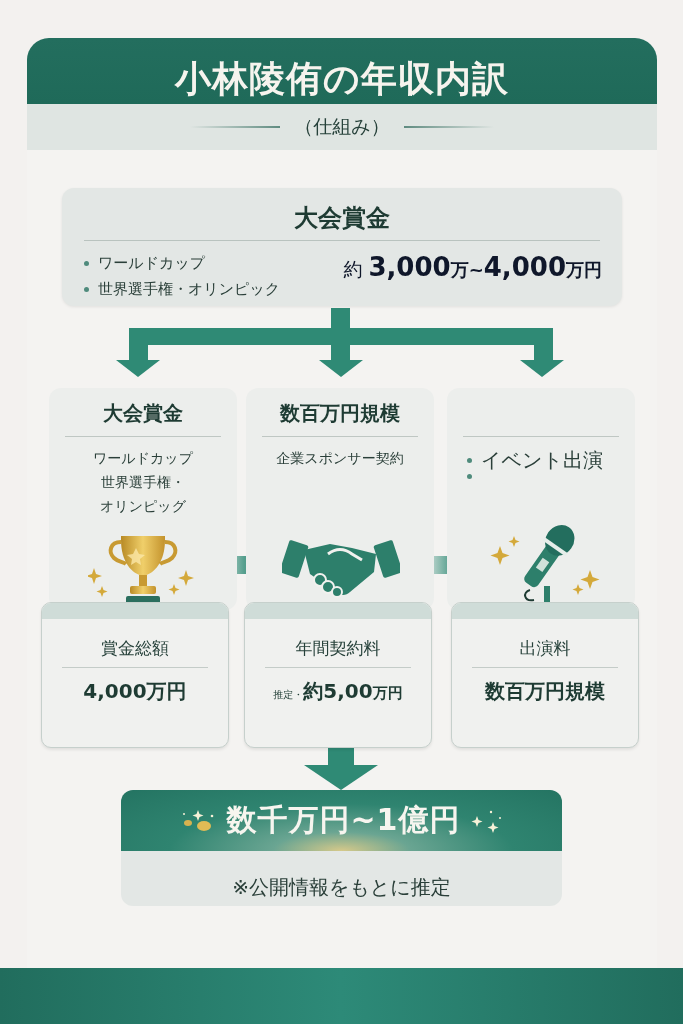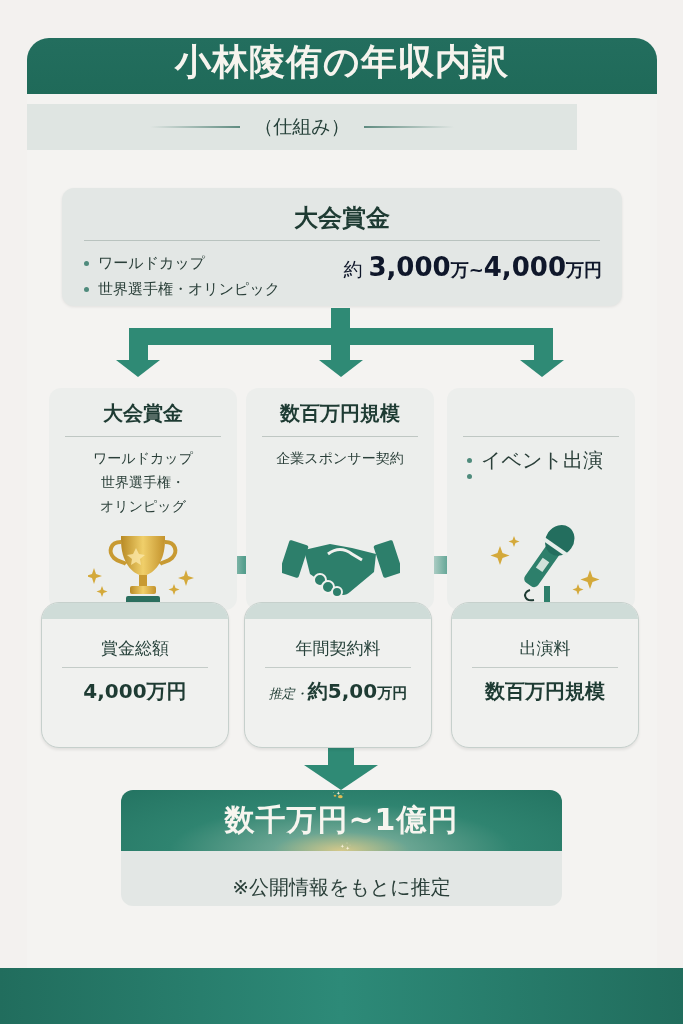--- a/index.html
+++ b/index.html
@@ -12,30 +12,30 @@
   }
   .canvas { position: absolute; left: 0; top: 0; width: 683px; height: 1024px; }
 
   
   .main-card {
     position: absolute; left: 27px; top: 38px; width: 630px; height: 930px;
     background: #f4f3f1;
     border-radius: 22px 22px 0 0;
   }
   .title-bar {
-    position: absolute; left: 27px; top: 38px; width: 630px; height: 56px;
+    position: absolute; left: 27px; top: 38px; width: 630px; height: 66px;
     background: linear-gradient(180deg, #236e5e 0%, #1f6a59 100%);
     border-radius: 22px 22px 0 0;
-    display: flex; align-items: flex-start; justify-content: center;
+    display: flex; align-items: flex-end; justify-content: center;
   }
   .title-text {
     color: #f6f4ee; font-size: 36px; font-weight: bold; letter-spacing: 1px;
   }
   .subtitle-bar {
-    position: absolute; left: 27px; top: 104px; width: 550px; height: 46px;
+    position: absolute; left: 27px; top: 104px; width: 630px; height: 46px;
     background: #dfe5e2;
     display: flex; align-items: center; justify-content: center; gap: 14px;
   }
   .sub-line { width: 90px; height: 2px; background: linear-gradient(90deg, rgba(90,130,118,0), #5f8b80); }
   .sub-line.right { background: linear-gradient(90deg, #5f8b80, rgba(90,130,118,0)); }
   .subtitle-text { font-size: 19px; color: #26413a; }
 
   
   .top-box {
     position: absolute; left: 62px; top: 188px; width: 560px; height: 118px;
@@ -71,48 +71,48 @@
   }
   .col-divider { position: absolute; left: 16px; right: 16px; top: 48px; height: 1px; background: #bfc7c3; }
   .col-lines { position: absolute; left: 0; top: 58px; width: 100%; text-align: center; }
   .col-lines div { font-size: 14px; color: #2a3f39; line-height: 24px; white-space: nowrap; }
   .col-bullets { position: absolute; left: 20px; top: 58px; list-style: none; }
   .col-bullets li { font-size: 20px; color: #2a3f39; line-height: 28px; display: flex; align-items: center; white-space: nowrap; }
 
   
   .val-card {
     position: absolute; top: 602px; width: 188px; height: 146px;
-    background: #f0f1ef; border-radius: 18px;
+    background: #f0f1ef; border-radius: 10px;
     border: 1px solid #c6d0cc;
     box-shadow: 0 2px 3px rgba(0,0,0,0.08);
     overflow: hidden;
   }
   .val-card-top { position: absolute; left: 0; top: 0; width: 100%; height: 16px; background: #cfdcd8; }
   .val-label {
     position: absolute; left: 0; top: 34px; width: 100%; text-align: center;
     font-size: 17px; color: #26413a;
   }
   .val-divider { position: absolute; left: 20px; right: 20px; top: 64px; height: 1px; background: #c4ccc8; }
   .val-value {
     position: absolute; left: 0; top: 74px; width: 100%; text-align: center;
     font-size: 20px; font-weight: bold; color: #1e3b33; line-height: 28px;
   }
-  .val-value .sm { font-size: 13px; font-weight: normal; font-style: italic; }
+  .val-value .sm { font-size: 10px; font-weight: normal; }
   .val-value .md { font-size: 15px; }
 
   
   .total-box {
     position: absolute; left: 121px; top: 790px; width: 441px; height: 116px;
     border-radius: 12px; overflow: hidden;
     background: #e3e7e5;
   }
   .total-head {
     position: absolute; left: 0; top: 0; width: 100%; height: 61px;
     background: radial-gradient(ellipse at 50% 100%, #d6c98a 0%, #6aa592 22%, #2f8470 55%, #247462 100%);
-    display: flex; align-items: center; justify-content: center; flex-direction: column;
+    display: flex; align-items: center; justify-content: center;
   }
   .total-text { color: #f7f5ef; font-size: 30px; font-weight: bold; letter-spacing: 1px; }
   .total-note {
     position: absolute; left: 0; top: 84px; width: 100%; text-align: center;
     font-size: 20px; color: #2a3f39;
   }
 
   .footer-band {
     position: absolute; left: 0; top: 968px; width: 683px; height: 56px;
     background: linear-gradient(90deg, #216d5d, #2d8a78 50%, #216d5d);

